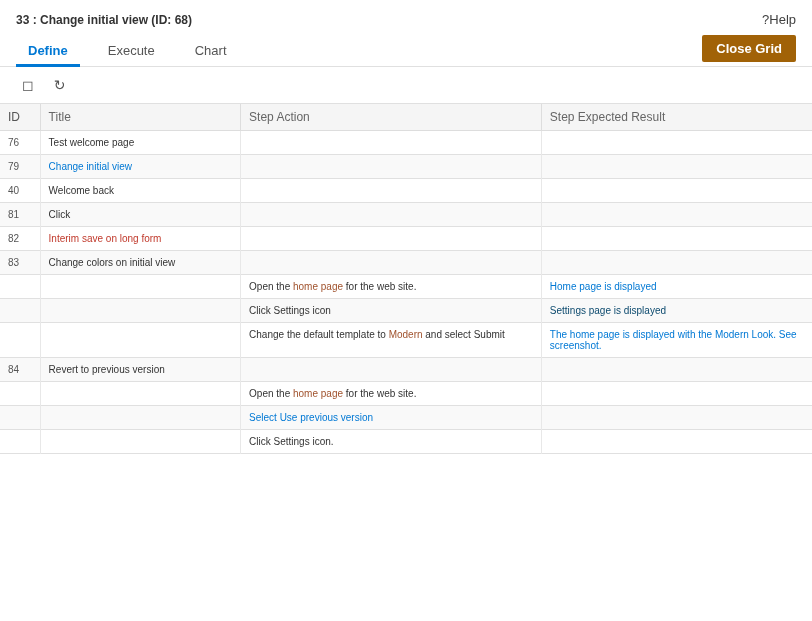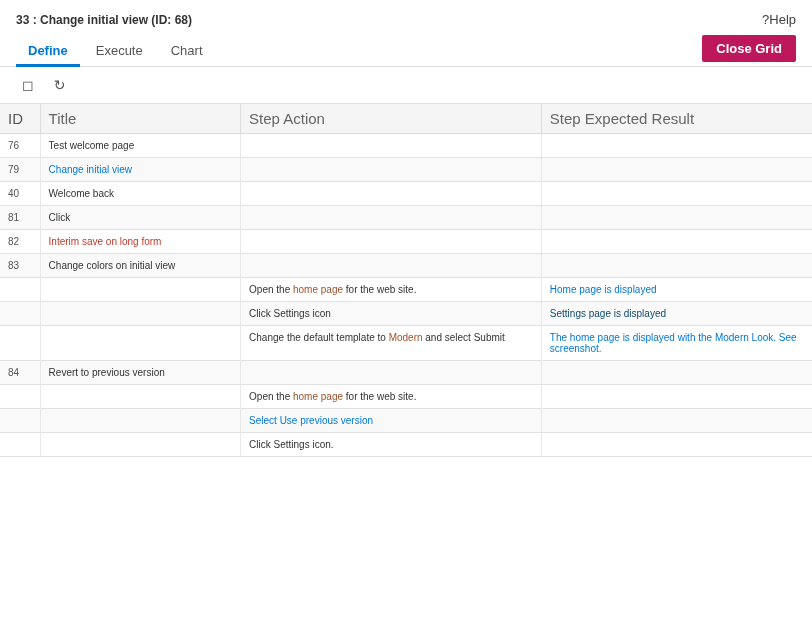--- a/index.html
+++ b/index.html
@@ -3,40 +3,40 @@
   <meta charset="utf-8">
   <style>
     * { box-sizing: border-box; margin: 0; padding: 0; }
     body { font-family: 'Segoe UI', Arial, sans-serif; font-size: 13px; color: #333; background: #fff; }
 
     .header { padding: 12px 16px 0 16px; border-bottom: 1px solid #e0e0e0; }
     .title-row { display: flex; justify-content: space-between; align-items: center; margin-bottom: 8px; }
     .page-title { font-size: 12px; font-weight: 600; color: #333; }
     .help-link { color: #404040; font-size: 13px; cursor: pointer; text-decoration: none; }
 
-    .tabs { display: flex; gap: 4px; align-items: flex-end; }
+    .tabs { display: flex; gap: 16px; align-items: flex-end; }
     .tab { padding: 6px 12px; font-size: 13px; cursor: pointer; color: #555; border-bottom: 3px solid transparent; margin-bottom: -1px; }
     .tab.active { color: #0078d4; font-weight: 700; border-bottom: 3px solid #0078d4; }
 
     .close-btn {
-      background: #be185d; color: #fff; border: none; padding: 6px 14px;
+      background: #a16207; color: #fff; border: none; padding: 6px 14px;
       font-size: 13px; font-weight: 600; cursor: pointer; border-radius: 2px;
       position: absolute; top: 10px; right: 16px;
     }
 
     .toolbar { display: flex; gap: 8px; align-items: center; padding: 6px 16px; border-bottom: 1px solid #e0e0e0; }
     .toolbar-btn {
       background: none; border: 1px solid transparent; padding: 3px 5px;
       cursor: pointer; color: #555; font-size: 14px; border-radius: 2px;
     }
 
     .grid-container { overflow-x: auto; }
     table { width: 100%; border-collapse: collapse; }
     thead th {
-      background: #f5f5f5; color: #666; font-weight: 400; font-size: 15px;
+      background: #f5f5f5; color: #666; font-weight: 400; font-size: 12px;
       padding: 6px 8px; text-align: left; border-bottom: 1px solid #ddd;
       border-right: 1px solid #ddd;
     }
     thead th:last-child { border-right: none; }
 
     tbody tr { border-bottom: 1px solid #e0e0e0; }
     tbody tr:nth-child(even) { background: #f9f9f9; }
     tbody tr:nth-child(odd) { background: #fff; }
 
     tbody td { padding: 6px 8px; vertical-align: top; border-right: 1px solid #e8e8e8; font-size: 10px; }

